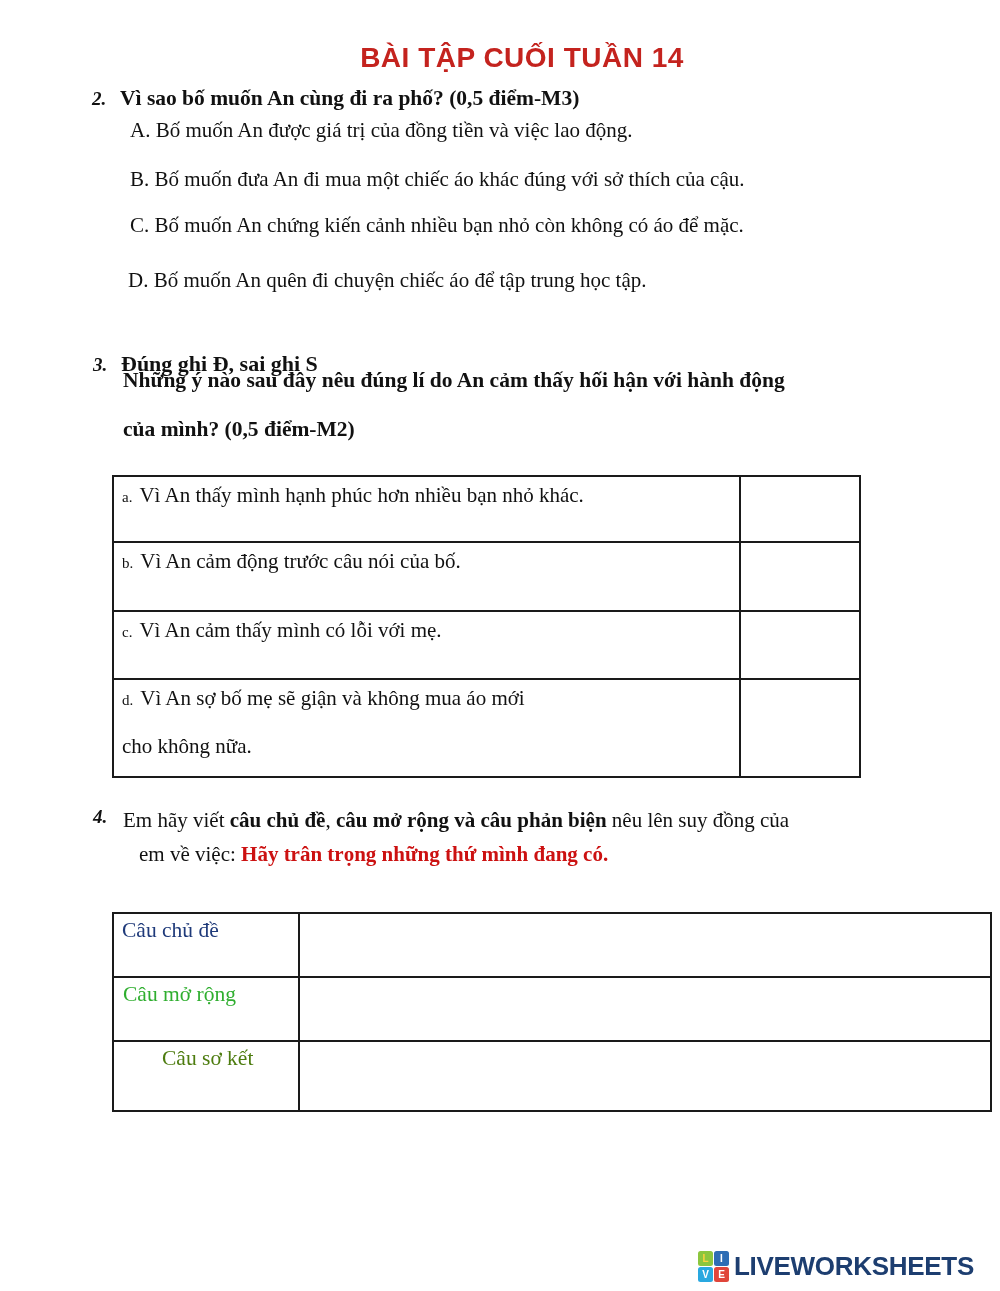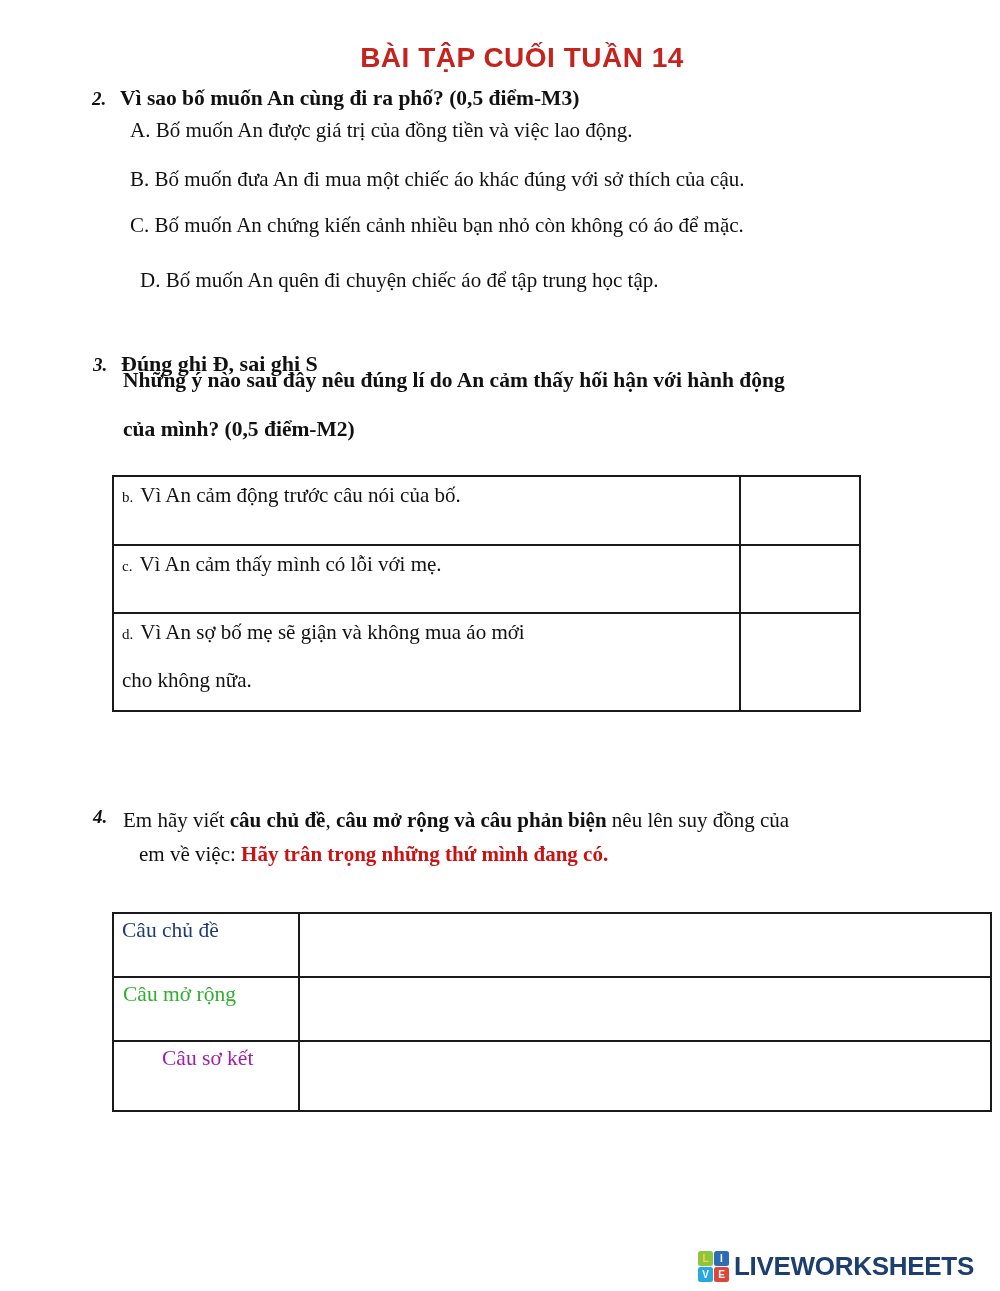--- a/index.html
+++ b/index.html
@@ -63,30 +63,34 @@
 <body>
 
 <div class="abs page-title" style="color: rgb(196, 35, 30);">BÀI TẬP CUỐI TUẦN 14</div>
 
 <div class="abs" style="top:86px;left:92px;">
   <span class="qnum">2.</span><span class="qhead">Vì sao bố muốn An cùng đi ra phố? (0,5 điểm-M3)</span>
 </div>
 <div class="abs opt" style="top:118px;left:130px;">A. Bố muốn An được giá trị của đồng tiền và việc lao động.</div>
 <div class="abs opt" style="top:167px;left:130px;">B. Bố muốn đưa An đi mua một chiếc áo khác đúng với sở thích của cậu.</div>
 <div class="abs opt" style="top:213px;left:130px;">C. Bố muốn An chứng kiến cảnh nhiều bạn nhỏ còn không có áo để mặc.</div>
-<div class="abs opt" style="top:268px;left:140px;">D. Bố muốn An quên đi chuyện chiếc áo để tập trung học tập.</div>
+<div class="abs opt" style="top:268px;left:128px;">D. Bố muốn An quên đi chuyện chiếc áo để tập trung học tập.</div>
 
 <div class="abs" style="top:329px;left:93px;margin-top:22px;">
   <span class="qnum">3.</span><span class="qhead" style="font-size:22px;">Đúng ghi Đ, sai ghi S</span>
 </div>
 <div class="abs q3-sub" style="top:368px;left:123px;">Những ý nào sau đây nêu đúng lí do An cảm thấy hối hận với hành động</div>
 <div class="abs q3-sub" style="top:417px;left:123px;">của mình? (0,5 điểm-M2)</div>
 
 <table class="abs t1" style="top:475px;left:112px;">
   <tbody>
+      <tr>
+    <td class="c-text" style="height:60px;"><span class="row-label">a.</span><span>Vì An thấy mình hạnh phúc hơn nhiều bạn nhỏ khác.</span></td>
+    <td class="c-ans"></td>
+  </tr>
   <tr>
     <td class="c-text" style="height:63px;"><span class="row-label">b.</span><span>Vì An cảm động trước câu nói của bố.</span></td>
     <td class="c-ans"></td>
   </tr>
   <tr>
     <td class="c-text" style="height:62px;"><span class="row-label">c.</span><span>Vì An cảm thấy mình có lỗi với mẹ.</span></td>
     <td class="c-ans"></td>
   </tr>
   <tr>
     <td class="c-text" style="height:92px;">
@@ -110,21 +114,21 @@
   <tbody>
       <tr>
     <td class="c-label" style="height: 58px; color: rgb(31, 58, 122);">Câu chủ đề</td>
     <td class="c-val"></td>
   </tr>
   <tr>
     <td class="c-label" style="height: 58px; color: rgb(47, 174, 47); padding-left: 9px;">Câu mở rộng</td>
     <td class="c-val"></td>
   </tr>
   <tr>
-    <td class="c-label" style="height: 64px; color: #a21caf; padding-left: 48px;">Câu sơ kết</td>
+    <td class="c-label" style="height: 64px; color: #4d7c0f; padding-left: 48px;">Câu sơ kết</td>
     <td class="c-val"></td>
   </tr>
 </tbody>
   </table>
 
 <div class="abs logo" style="top:1251px;left:698px;">
   <div class="logo-grid">
     <div class="logo-tile" style="color: rgb(255, 210, 63); background-color: rgb(140, 198, 62);">L</div>
     <div class="logo-tile" style="color: rgb(255, 255, 255); background-color: rgb(46, 109, 180);">I</div>
     <div class="logo-tile" style="color: rgb(255, 255, 255); background-color: rgb(41, 168, 224);">V</div>

